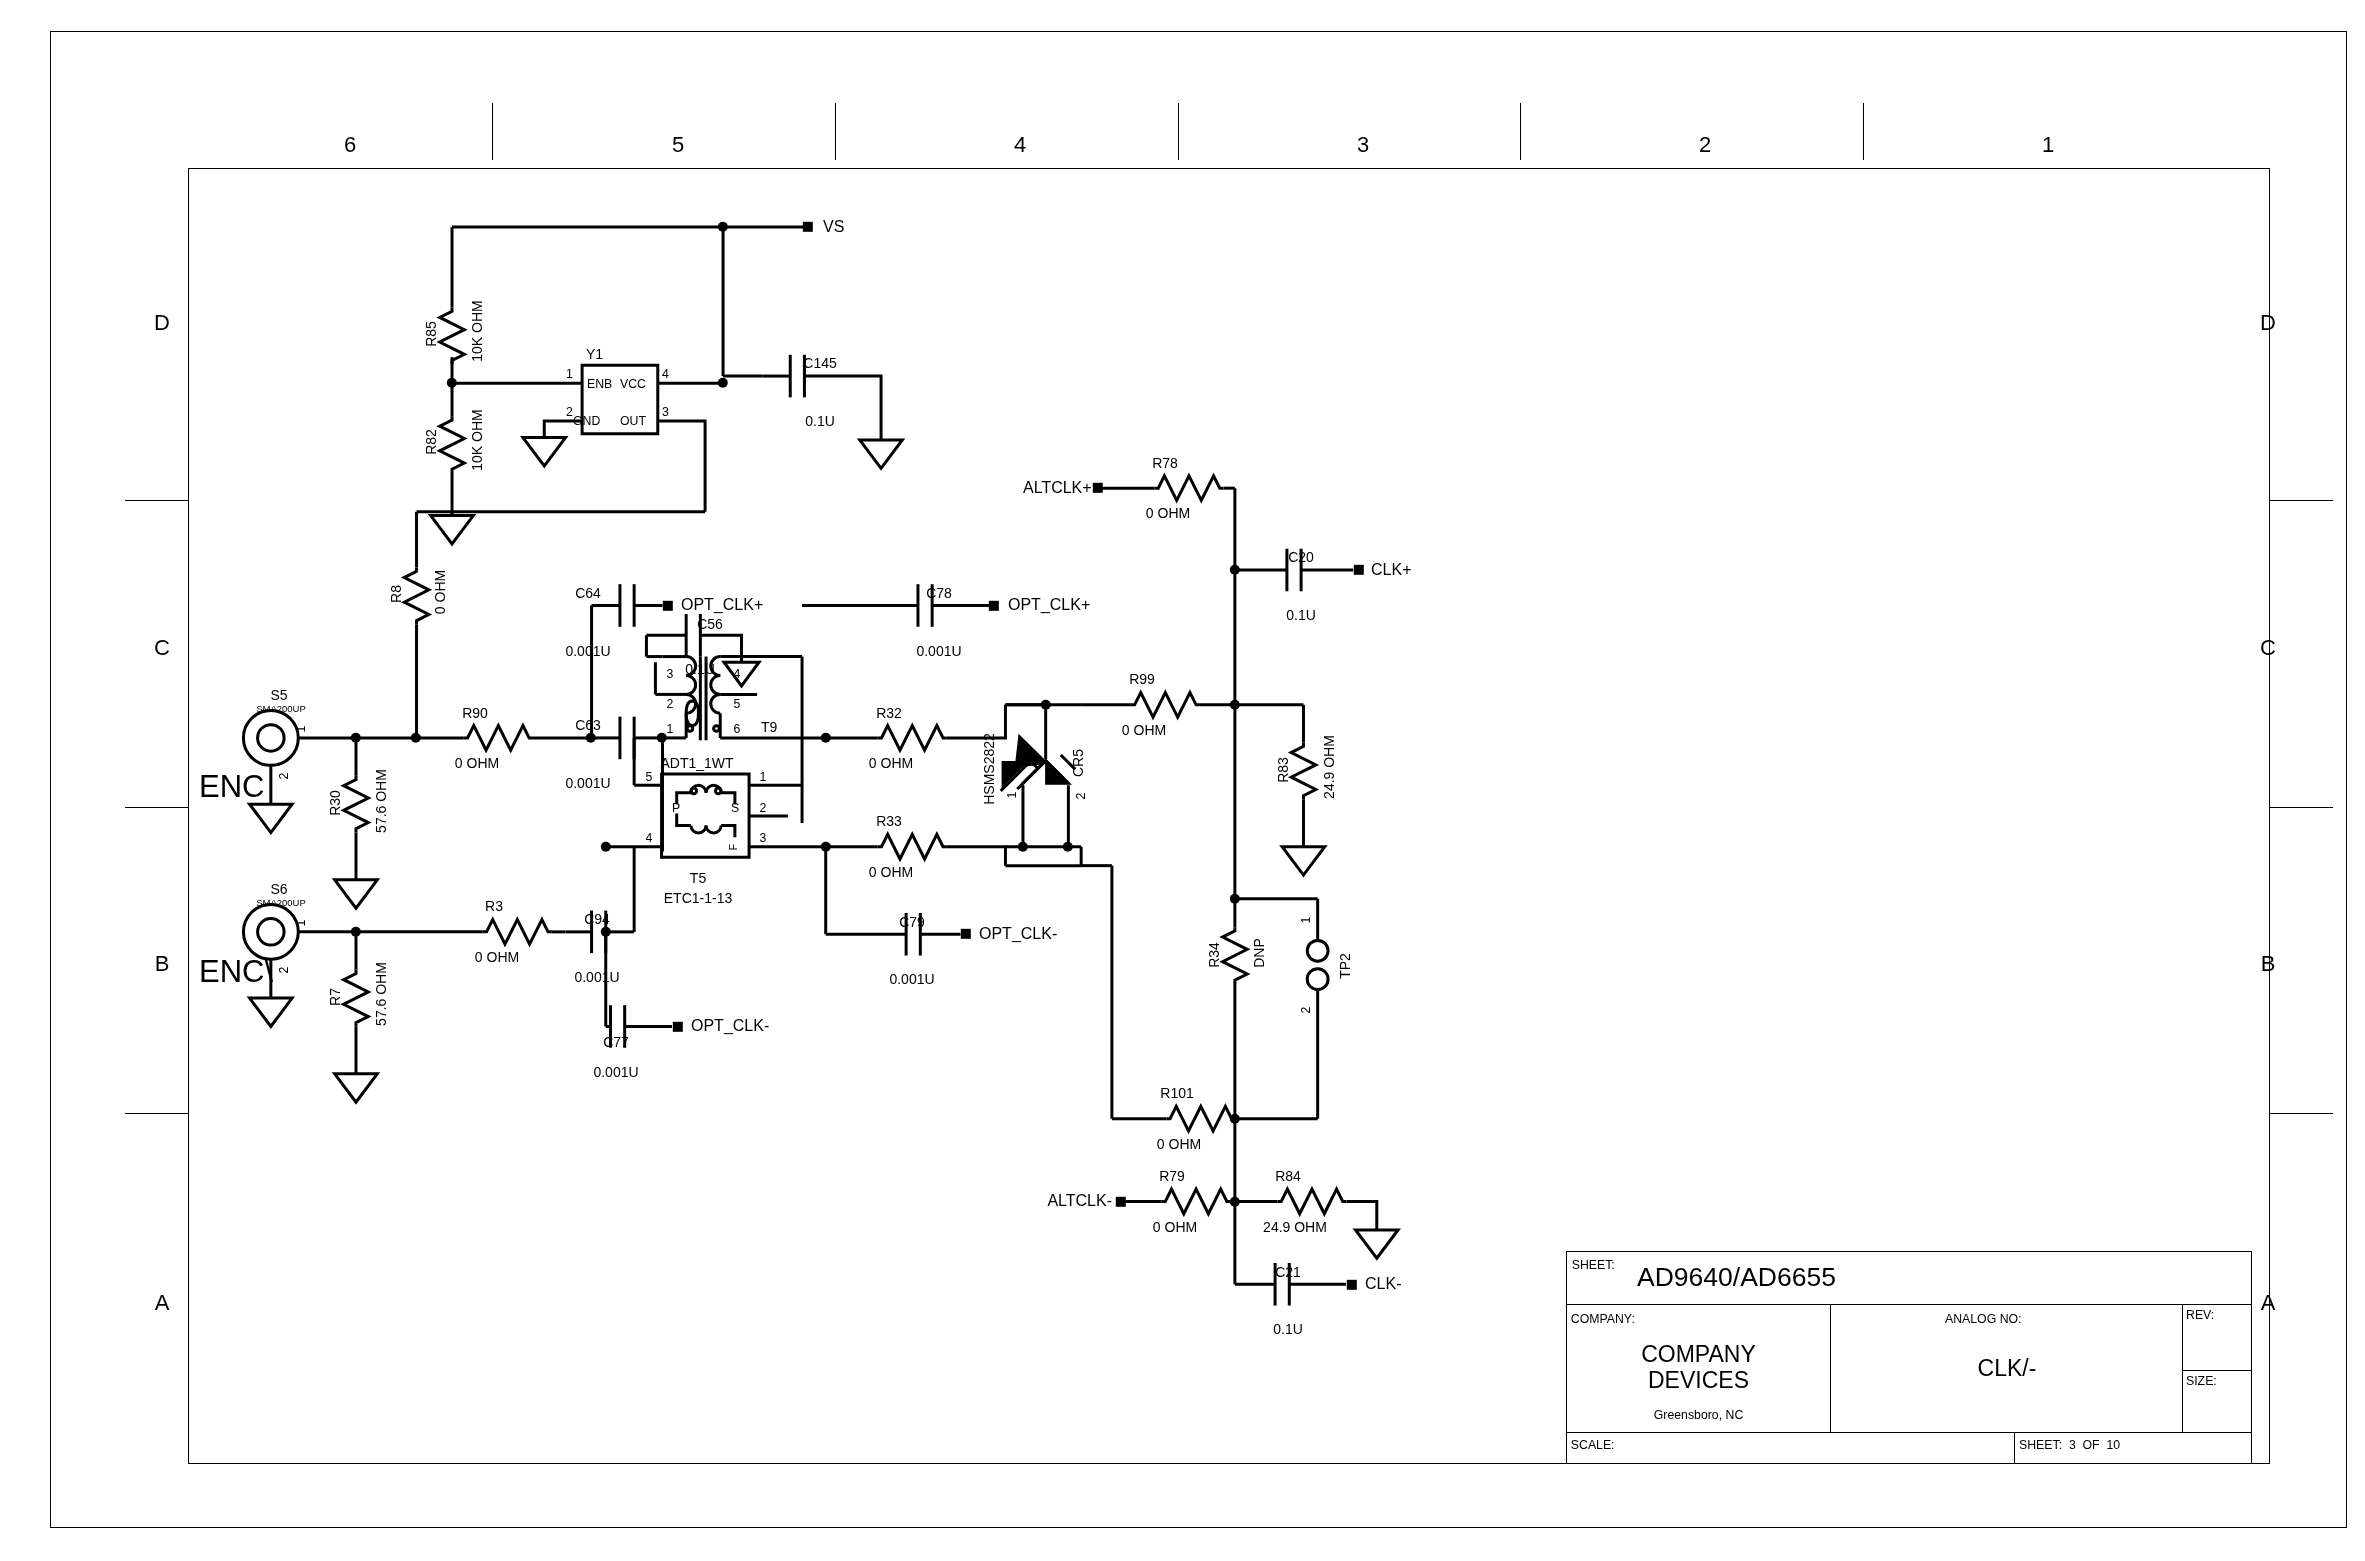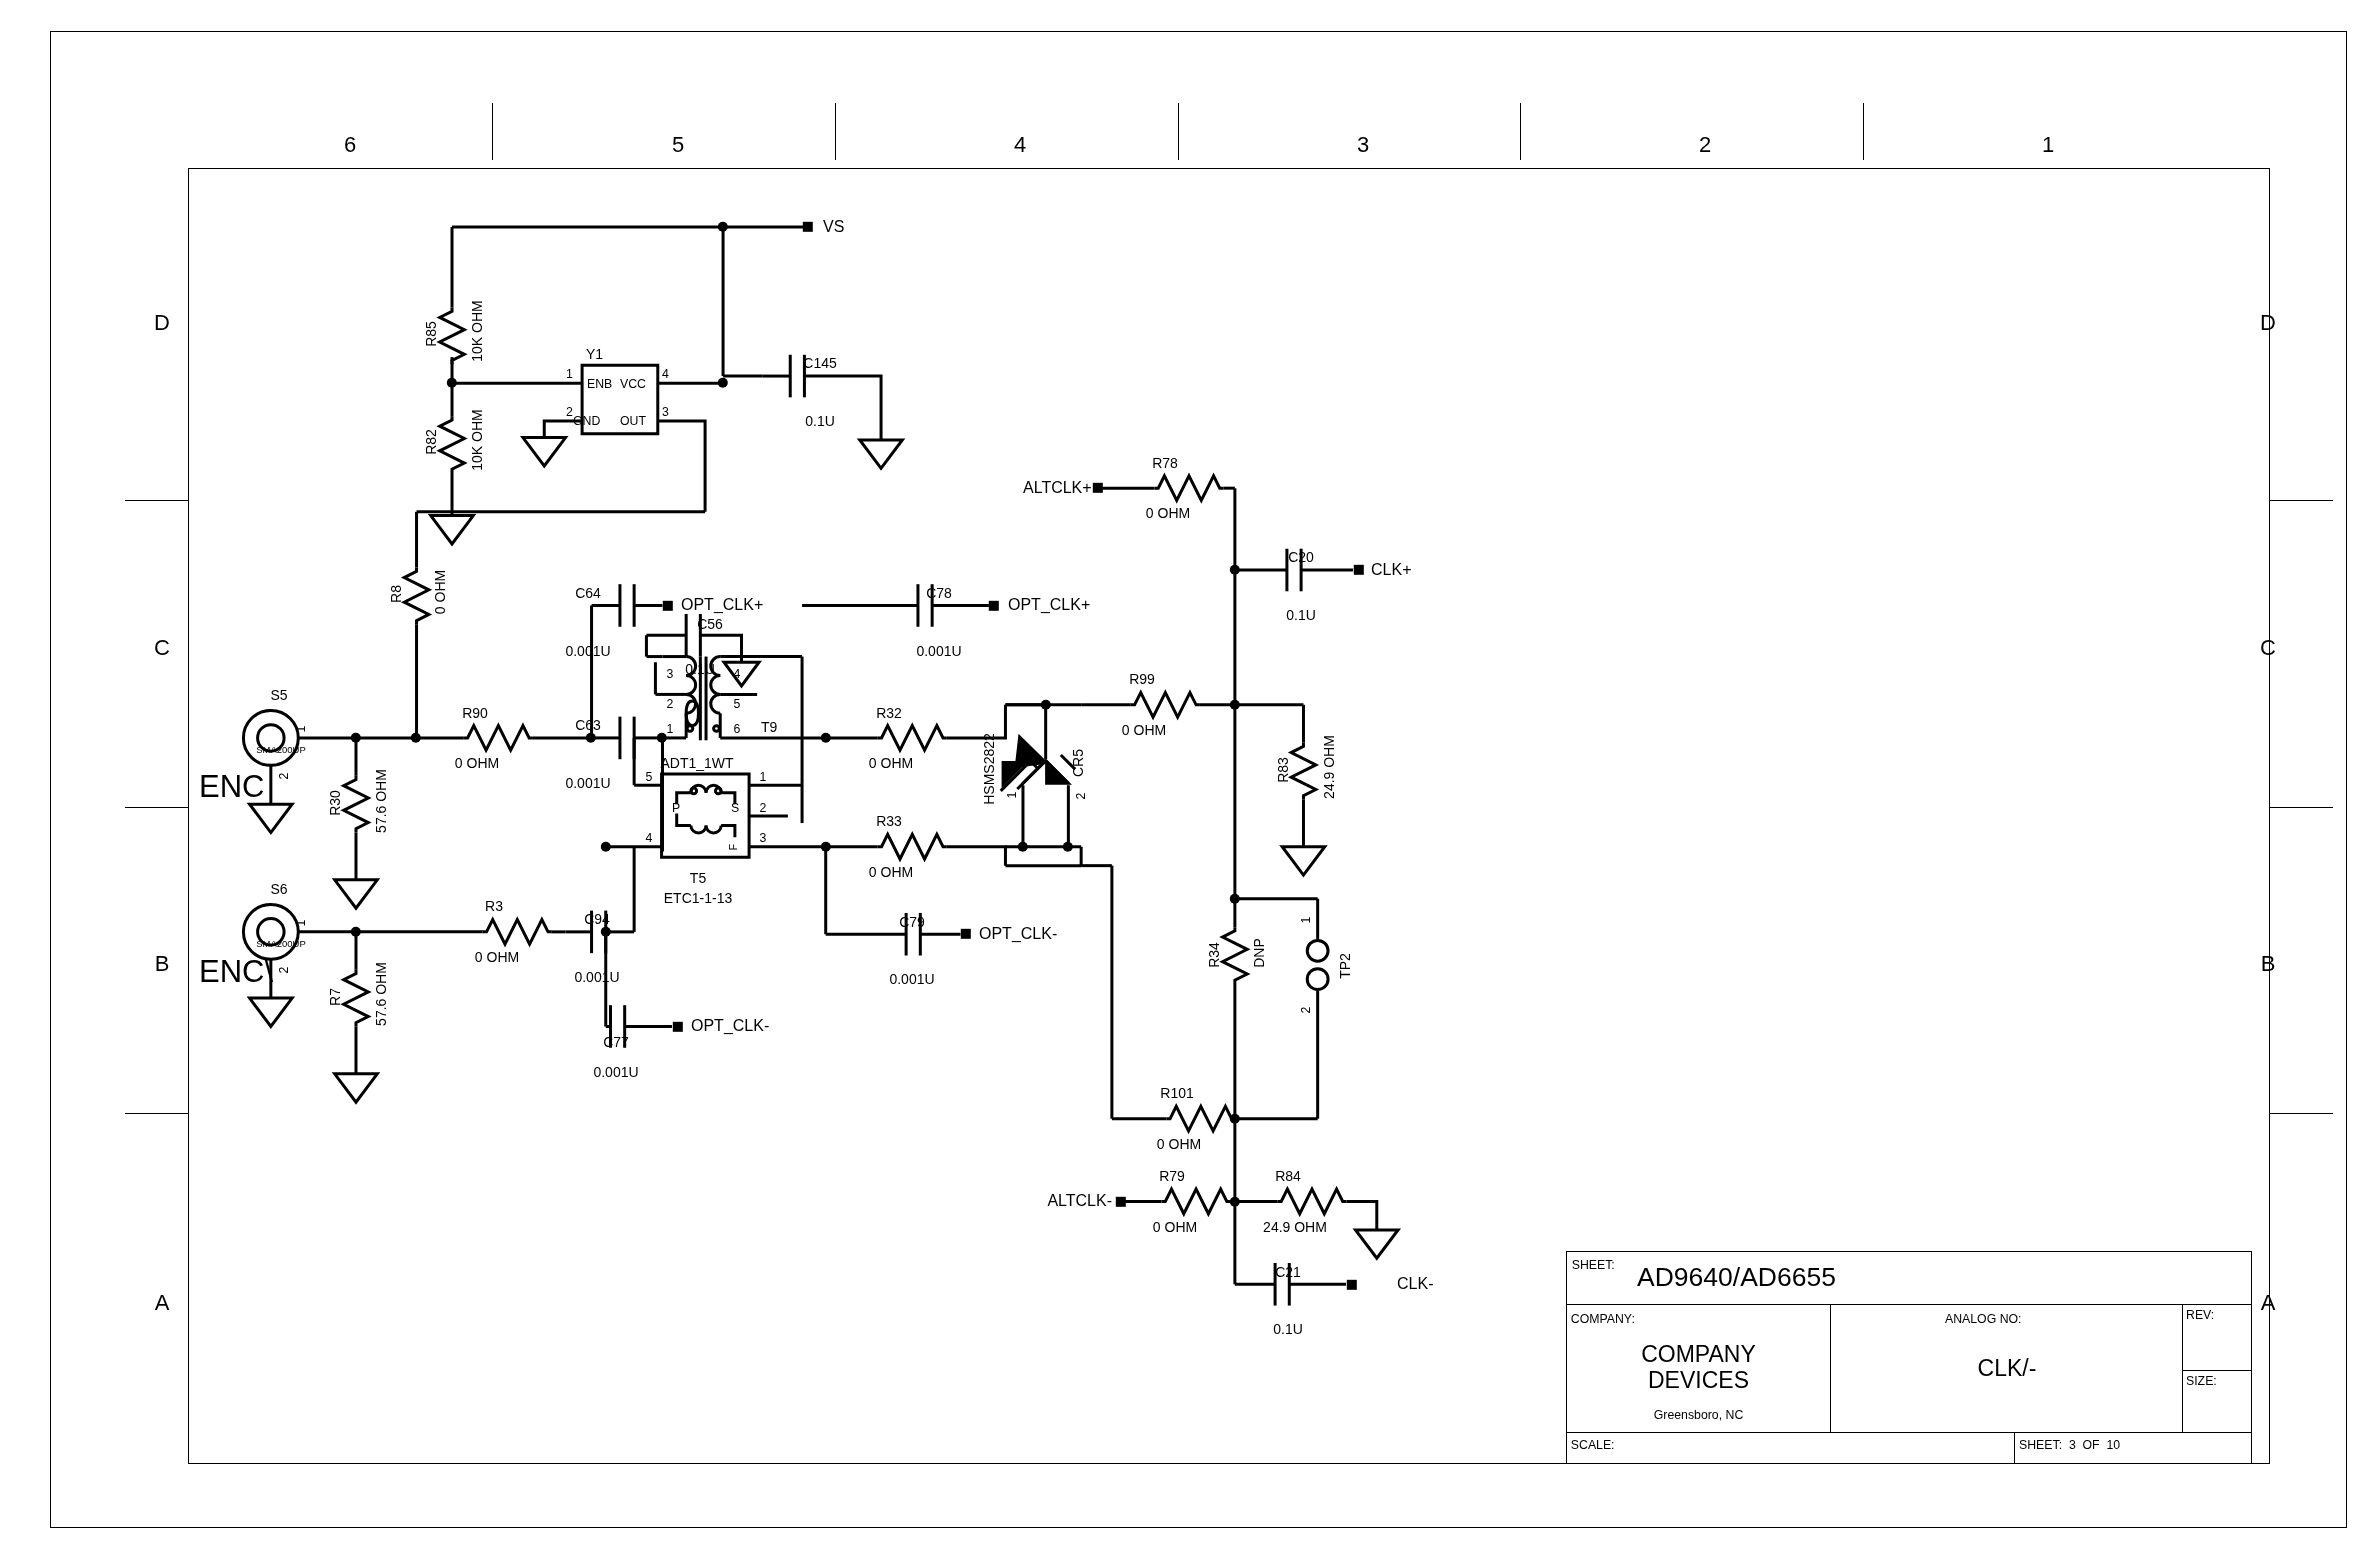--- a/index.html
+++ b/index.html
@@ -20,21 +20,21 @@
   .f-zone{font-size:22px;}
   .f-zl{font-size:22px;font-weight:400;}
   .f-ref{font-size:14px;}
   .f-val{font-size:14px;}
   .f-pin{font-size:12.3px;}
   .f-net{font-size:16px;}
   .f-big{font-size:31px;}
   .f-tb{font-size:12.3px;}
   .f-tbb{font-size:26.5px;}
   .f-tbm{font-size:23px;}
-  .f-small{font-size:9.5px;margin-top:41px;}
+  .f-small{font-size:9.5px;}
   .f-tiny{font-size:10.4px;}
 
   .dot{position:absolute;width:10.4px;height:10.4px;border-radius:50%;background:#000;
        transform:translate(-50%,-50%);}
   .sq{position:absolute;width:10.4px;height:10.4px;background:#000;transform:translate(-50%,-50%);}
 
   svg.ov{position:absolute;left:0;top:0;width:2413px;height:1561px;overflow:visible;pointer-events:none;}
   svg.ov *{vector-effect:non-scaling-stroke;}
 </style>
 </head>
@@ -369,21 +369,21 @@
   <div class="sq" style="left:1352px;top:1285px;"></div>
 
   <div class="txt f-net" style="left:823px;top:219px;">VS</div>
   <div class="txt f-net" style="left:681px;top:597px;">OPT_CLK+</div>
   <div class="txt f-net" style="left:1008px;top:597px;">OPT_CLK+</div>
   <div class="txt f-net" style="left:979px;top:926px;">OPT_CLK-</div>
   <div class="txt f-net" style="left:691px;top:1018px;">OPT_CLK-</div>
   <div class="txt f-net" style="left:1023px;top:480px;text-align:right;width:66px;">ALTCLK+</div>
   <div class="txt f-net" style="left:1371px;top:562px;">CLK+</div>
   <div class="txt f-net" style="left:1046px;top:1193px;text-align:right;width:66px;">ALTCLK-</div>
-  <div class="txt f-net" style="left:1365px;top:1276px;margin-left:32px;">CLK-</div>
+  <div class="txt f-net" style="left:1365px;top:1276px;">CLK-</div>
 
   <div class="txt f-big" style="left:199px;top:771px;">ENC</div>
   <div class="txt f-big" style="left:199px;top:956px;">ENC\</div>
 
   <div class="txt f-ref c" style="left:279px;top:695px;">S5</div>
   <div class="txt f-small c" style="left:281px;top:709px;">SMA200UP</div>
   <div class="txt f-pin c vtxt" style="left:301px;top:729px;transform:translate(-50%,-50%) rotate(-90deg);">1</div>
   <div class="txt f-pin c vtxt" style="left:284px;top:776px;transform:translate(-50%,-50%) rotate(-90deg);">2</div>
 
   <div class="txt f-ref c" style="left:279px;top:889px;">S6</div>

